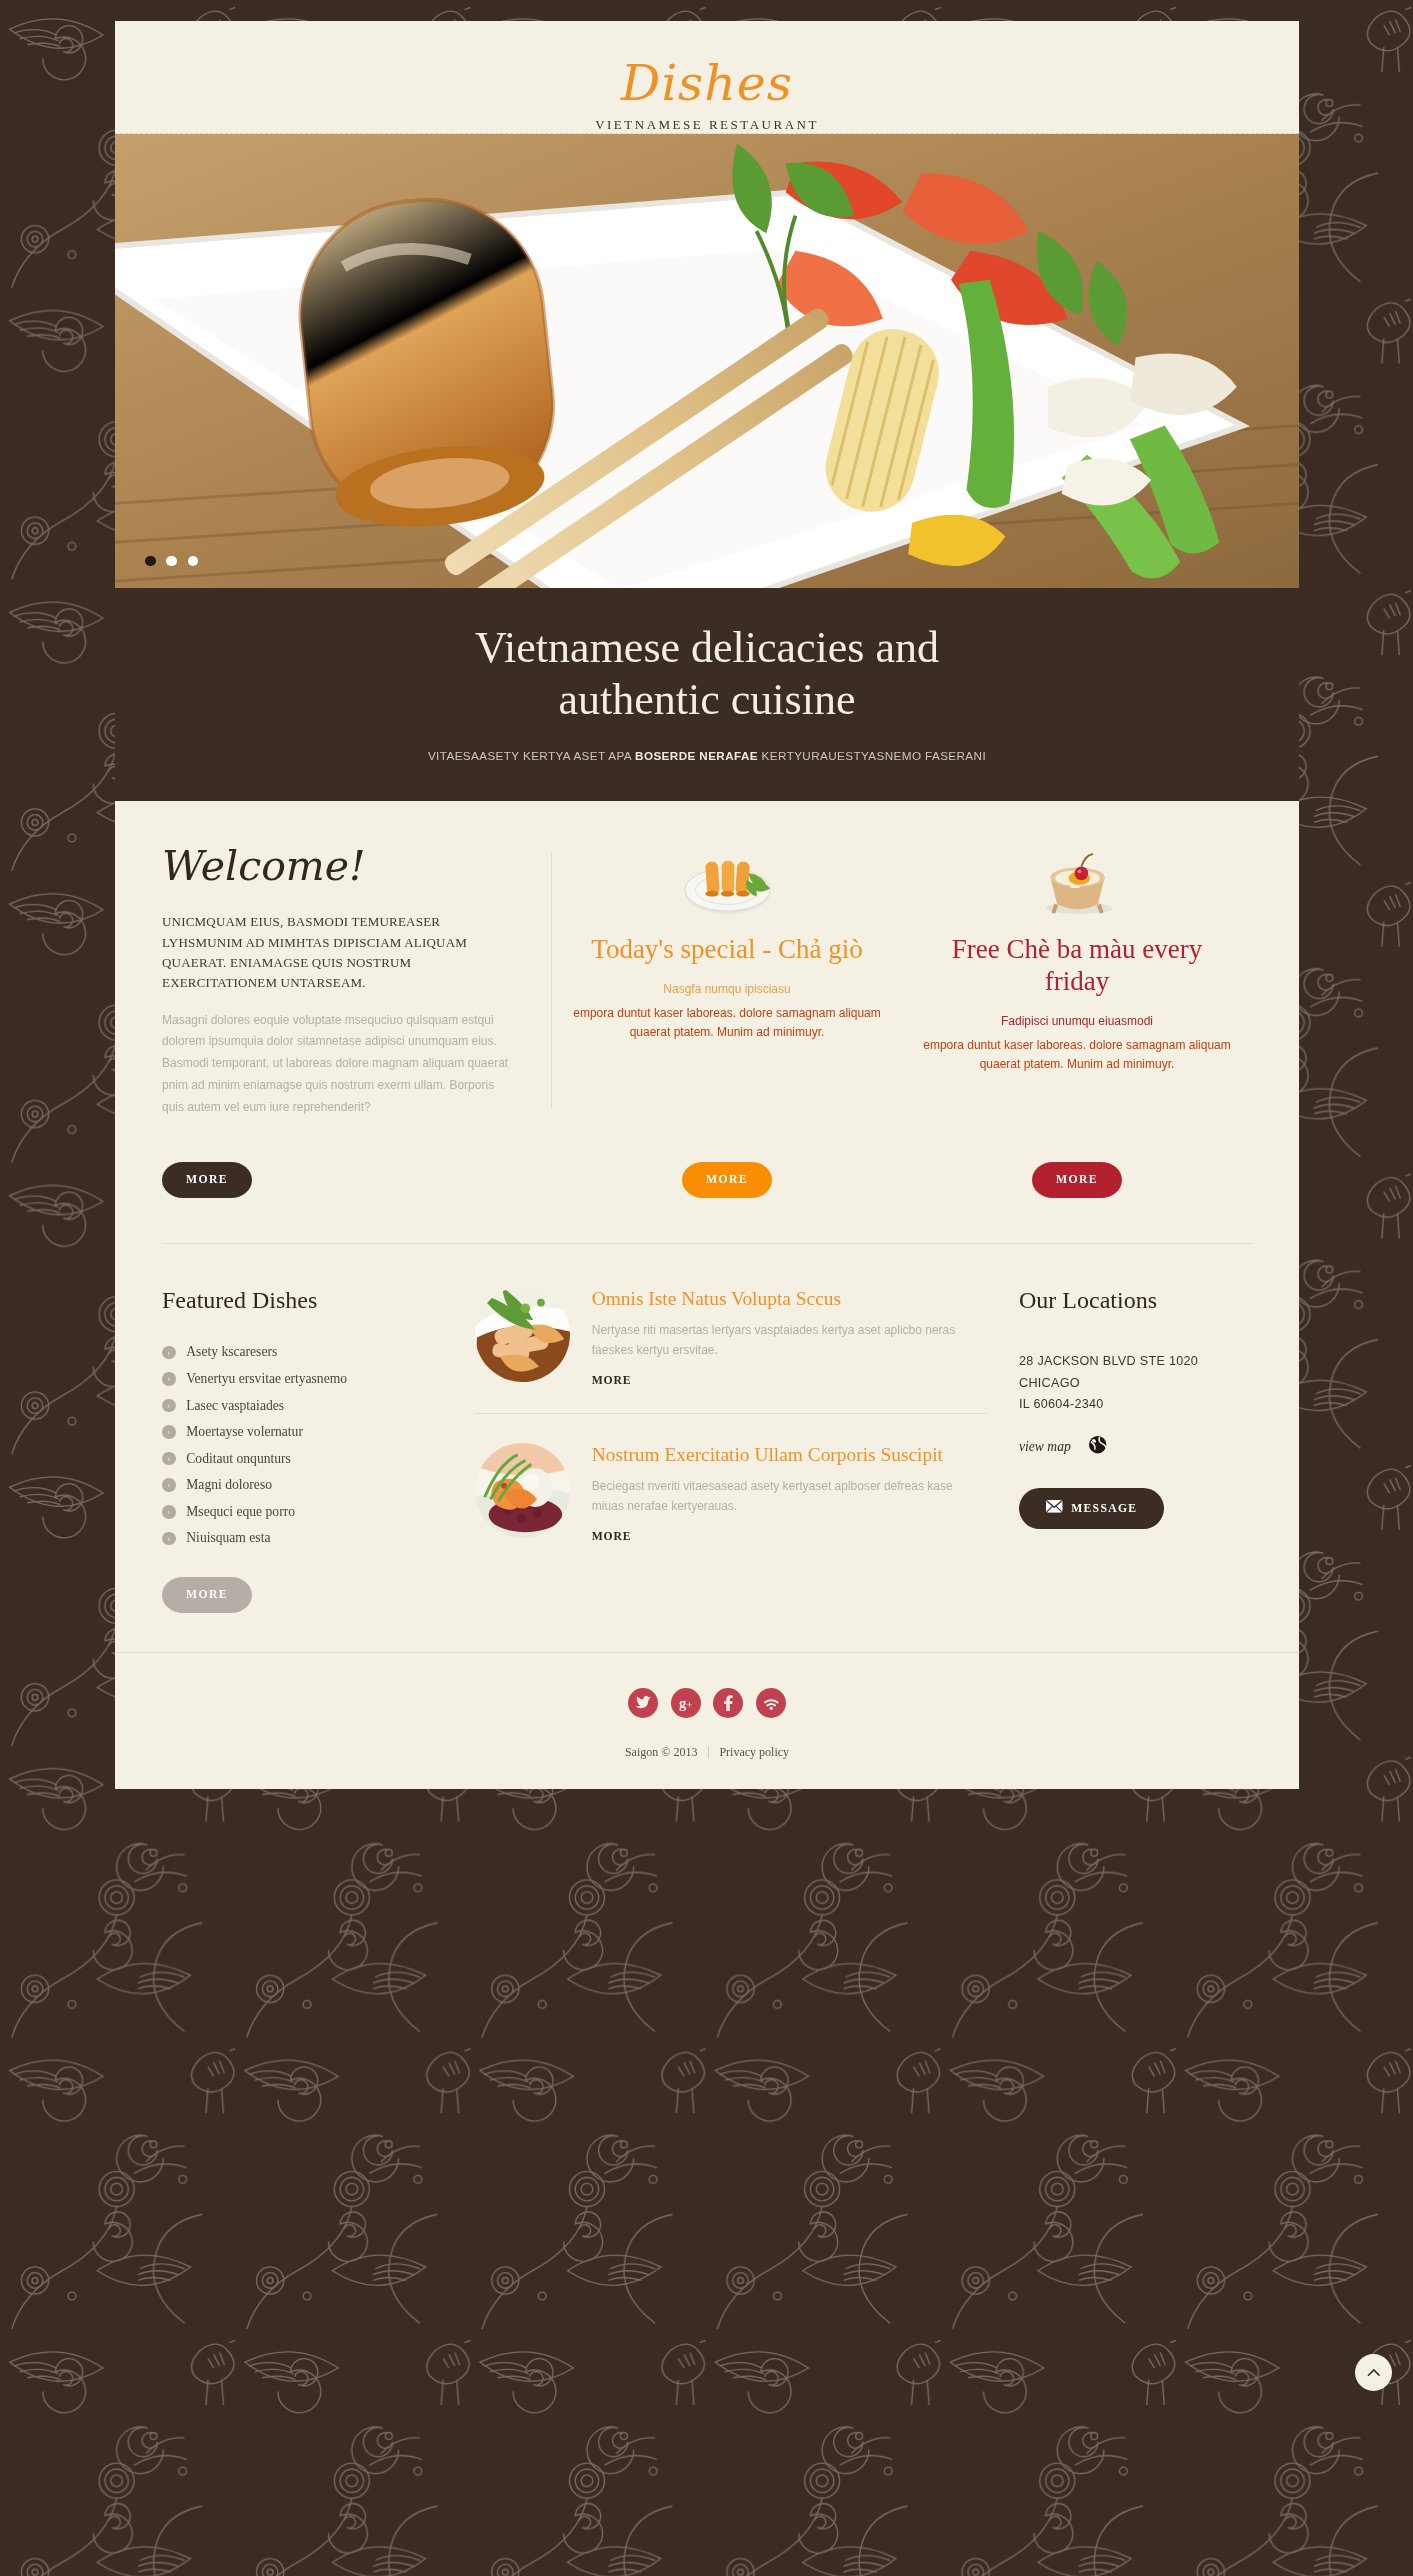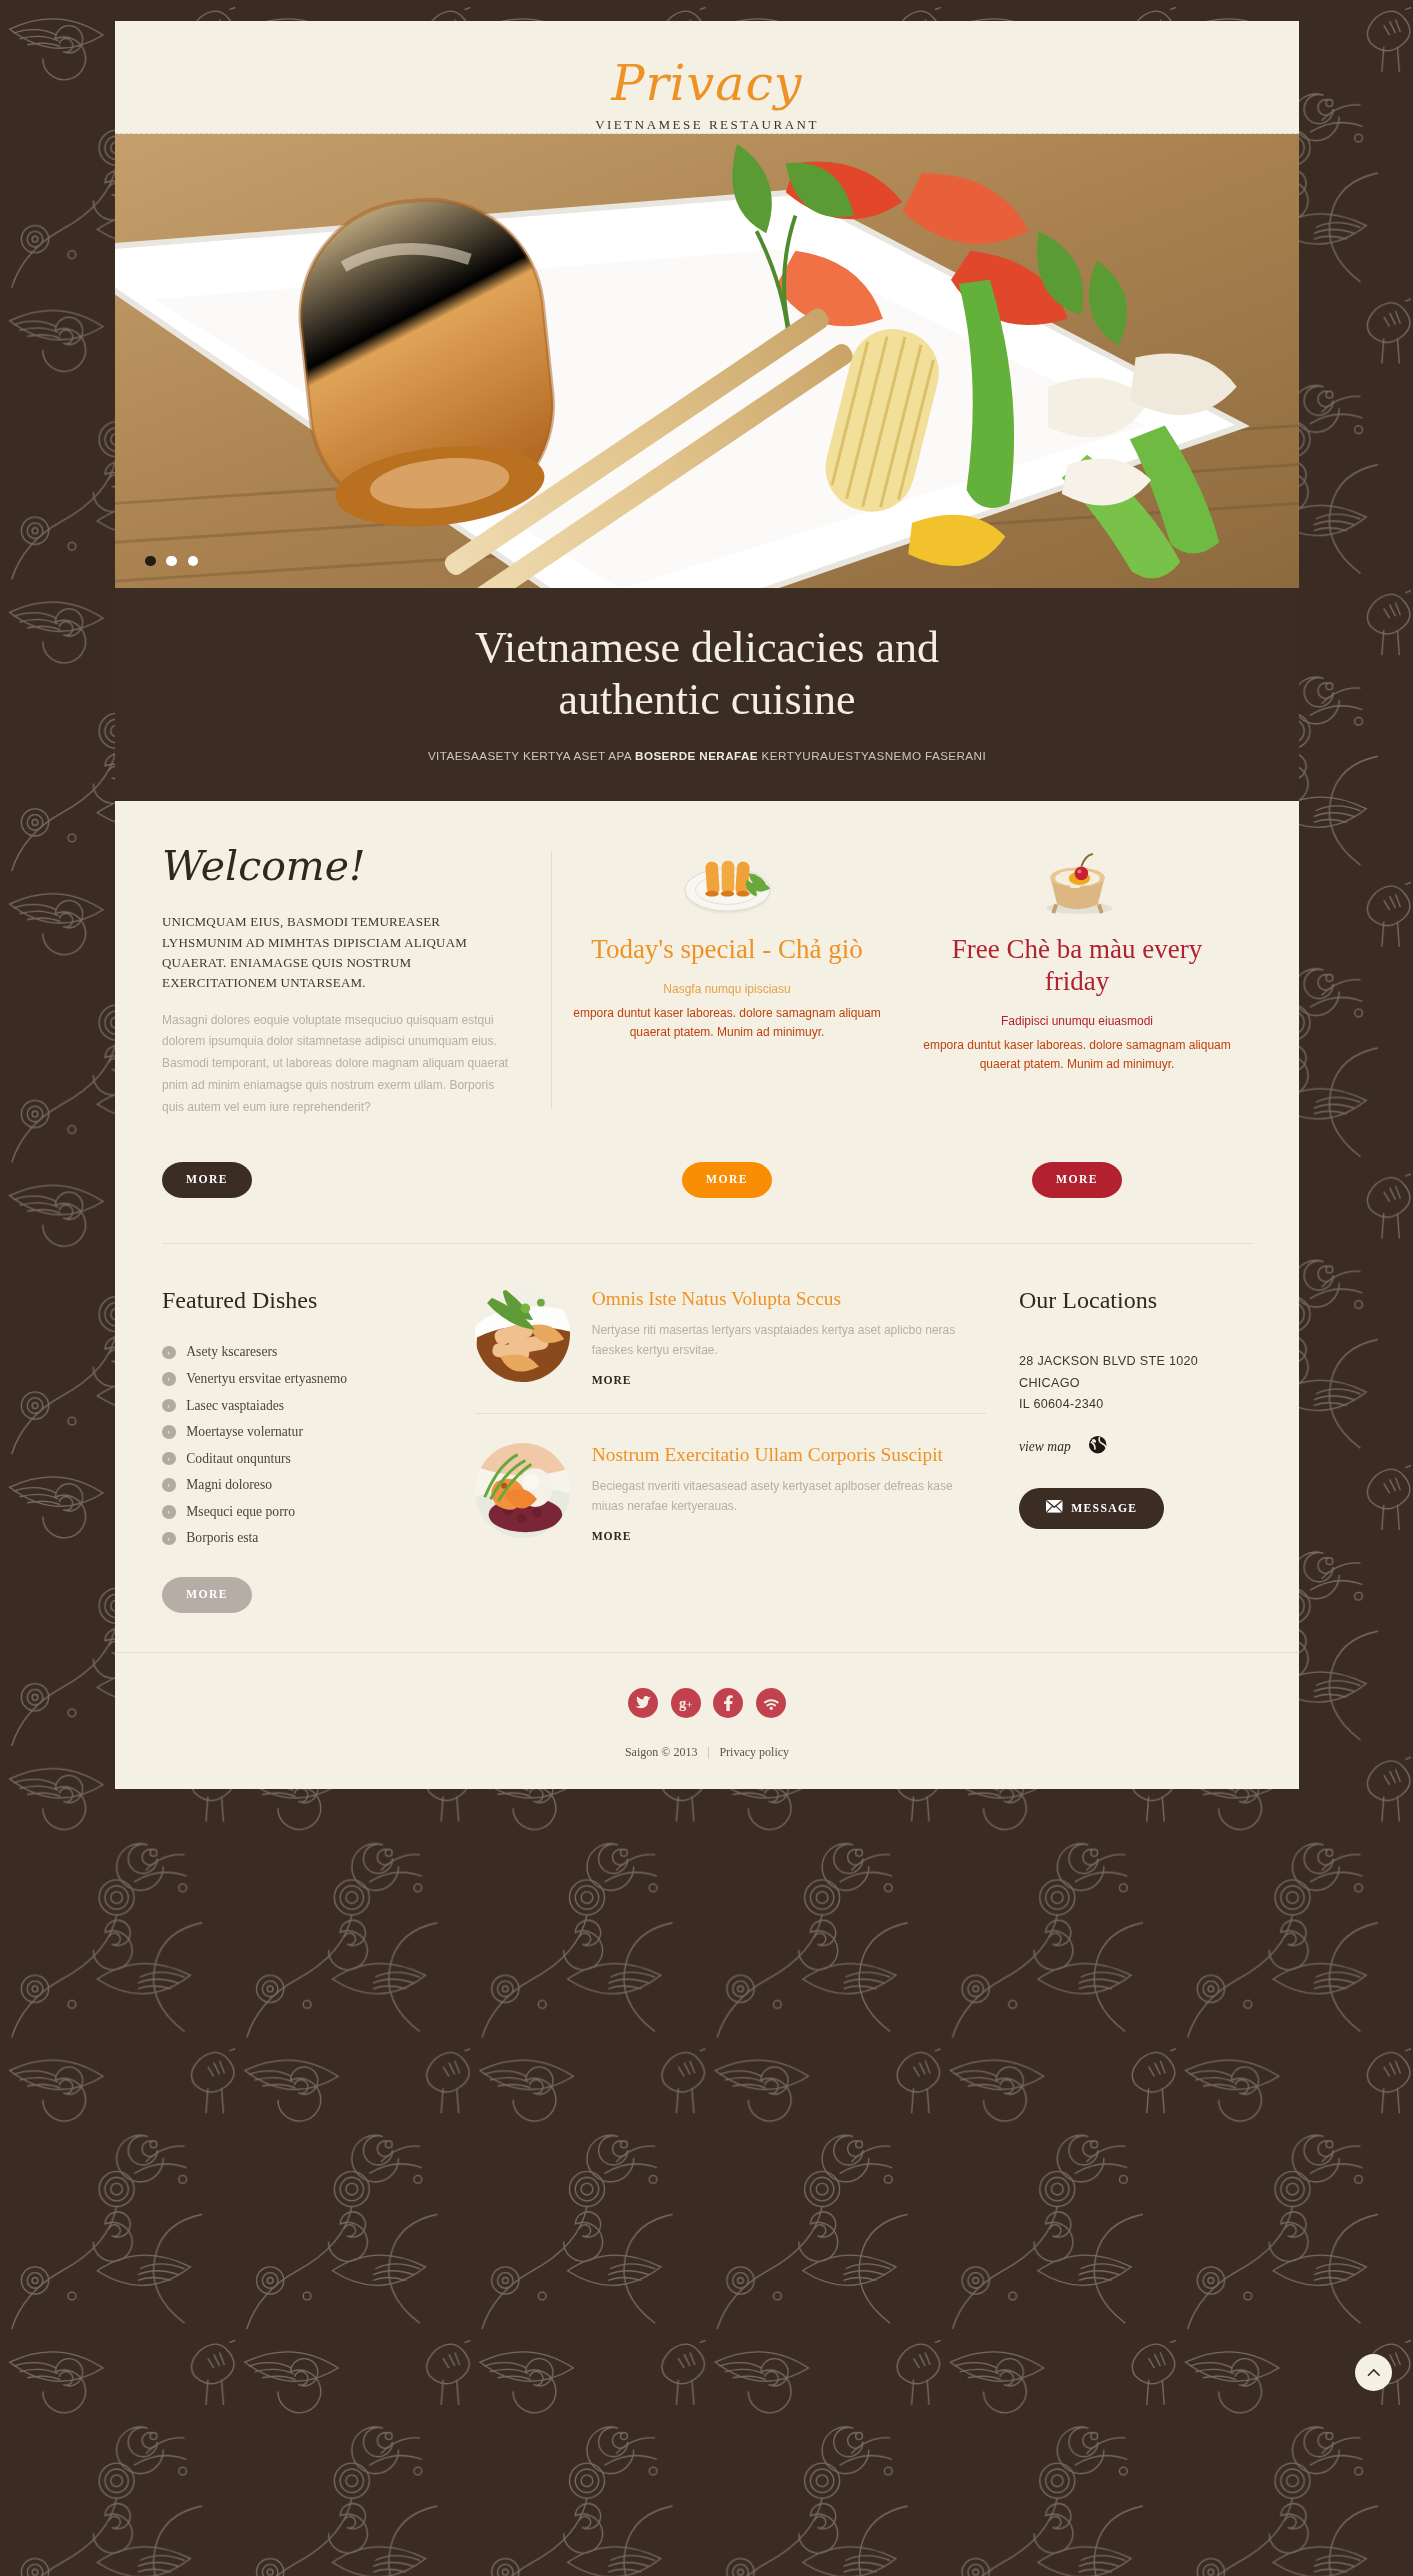--- a/index.html
+++ b/index.html
@@ -339,21 +339,21 @@
       </pattern>
     </defs>
     <rect width="1454" height="2650" fill="url(#paisley)"></rect>
   </svg>
 </div>
 
 <div id="sheet">
 
   <div class="header">
     <div class="logo-wrap">
-      <div class="logo-title">Privacy</div>
+      <div class="logo-title">Dishes</div>
       <div class="logo-sub">VIETNAMESE RESTAURANT</div>
     </div>
   </div>
 
   <div class="hero">
     <svg class="hero-photo" viewBox="0 0 1218 467" preserveAspectRatio="xMidYMid slice">
       <defs>
         <linearGradient id="bamboo" x1="0" y1="0" x2="1" y2="1">
           <stop offset="0" stop-color="#c59f6c"></stop>
             <stop offset=".5" stop-color="#a8814f"></stop>
@@ -553,21 +553,21 @@
           <li>
               <span class="bullet">›</span>
               <span>Magni doloreso</span>
             </li>
           <li>
               <span class="bullet">›</span>
               <span>Msequci eque porro</span>
             </li>
           <li>
               <span class="bullet">›</span>
-              <span>Borporis esta</span>
+              <span>Niuisquam esta</span>
             </li>
         </ul>
         <button class="btn btn-grey" style="margin-top:25px">MORE</button>
       </div>
 
       <div class="col-posts">
 
         <div class="post">
           <div class="thumb">
             <svg viewBox="0 0 98 98" width="95" height="95">

